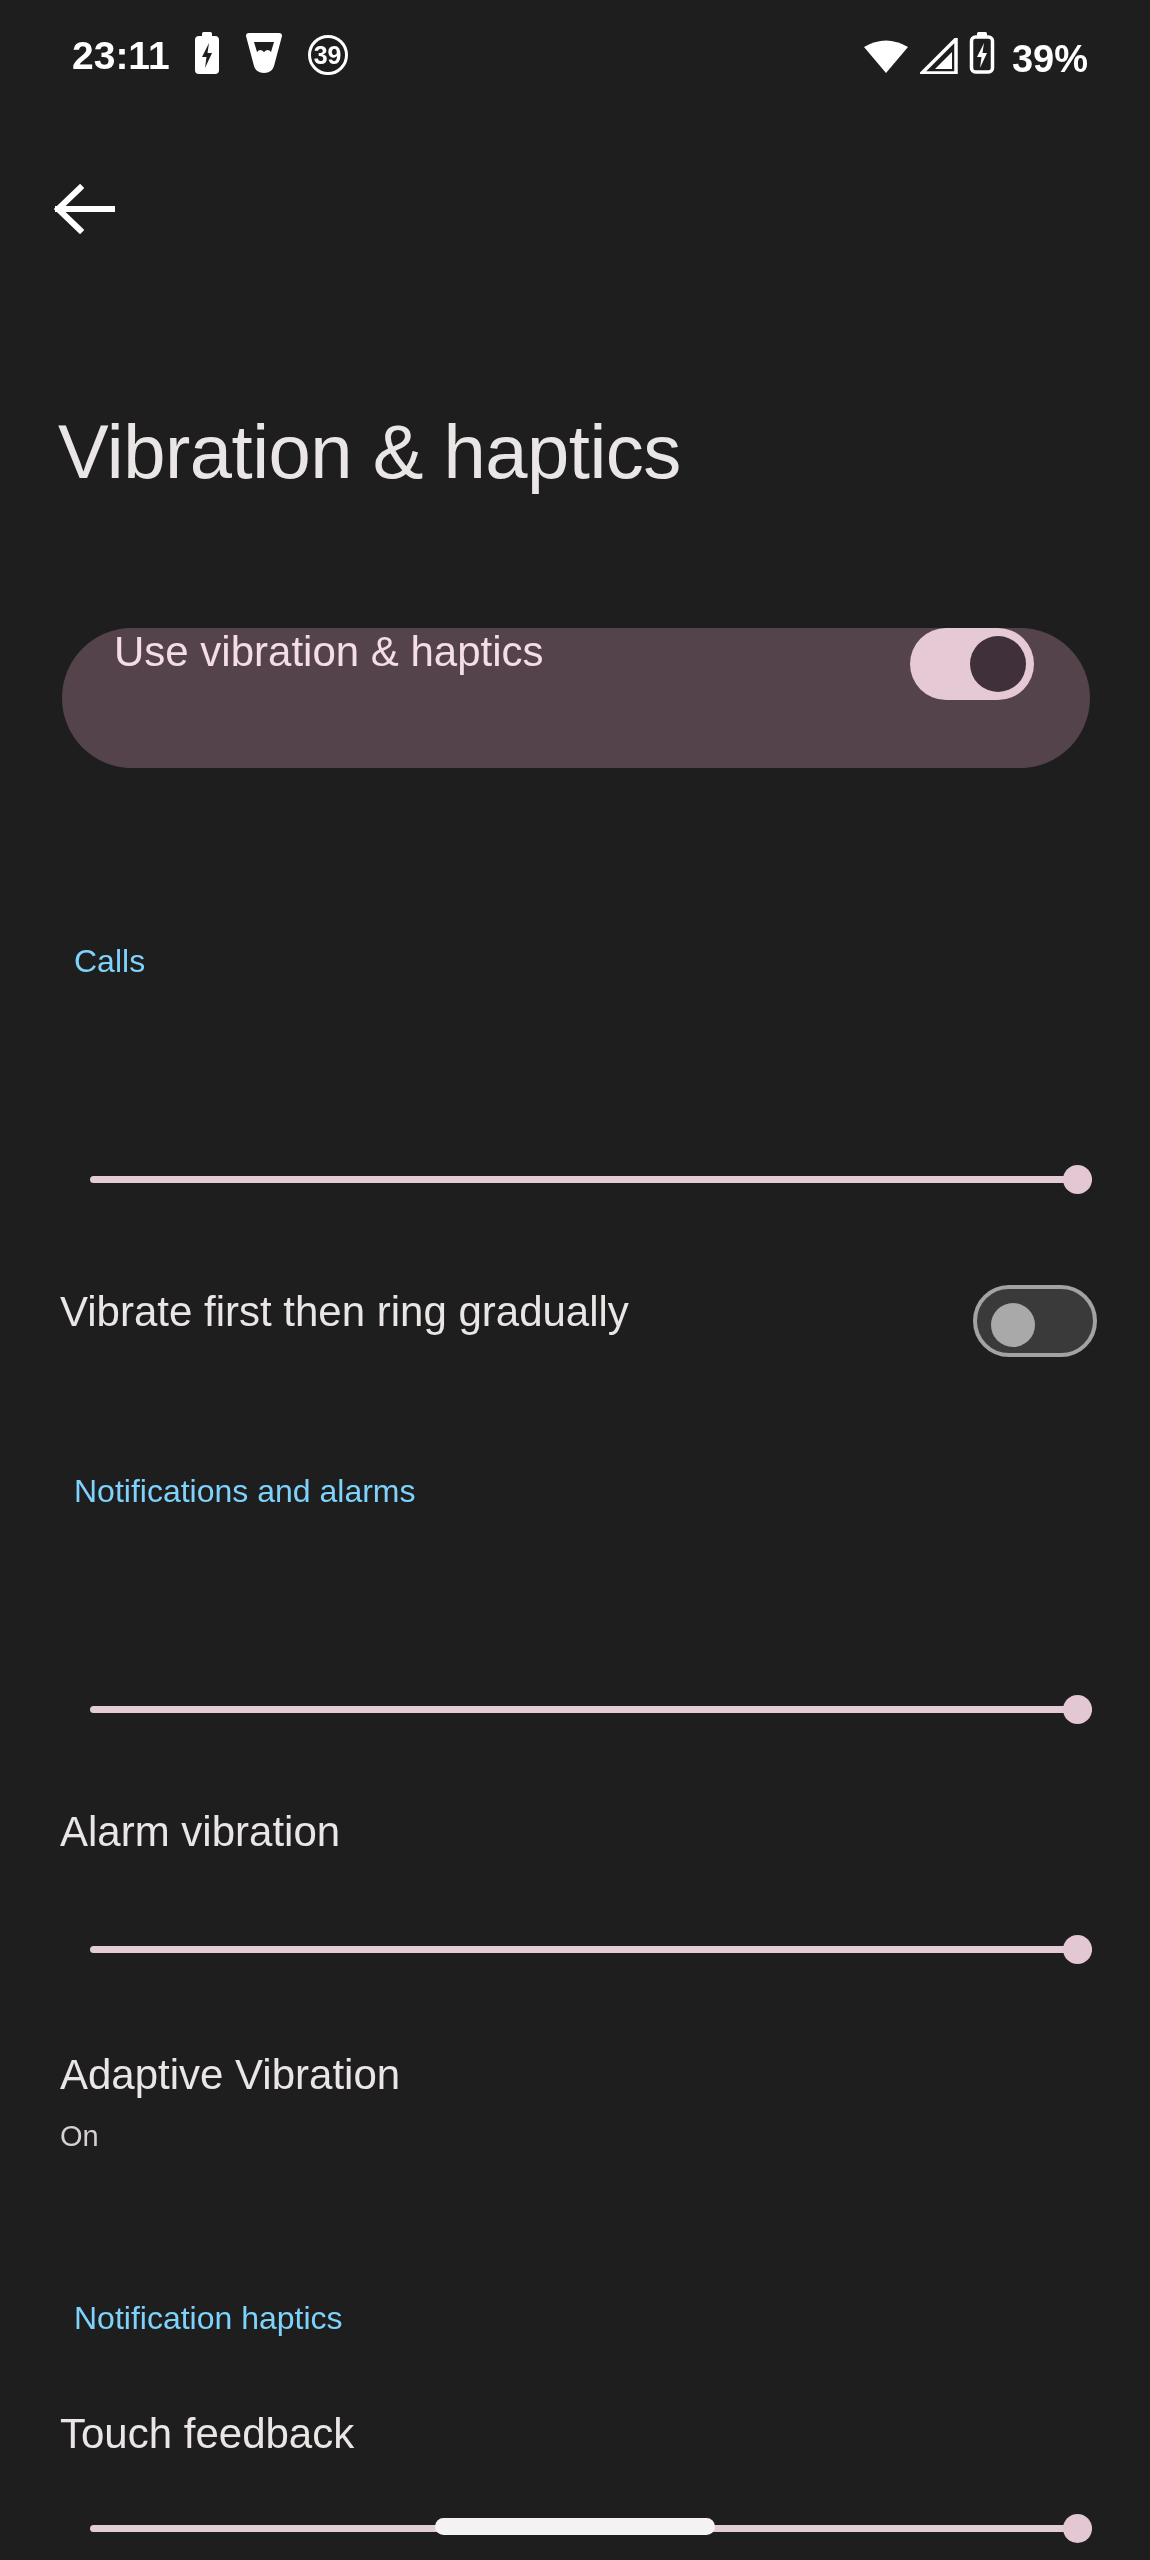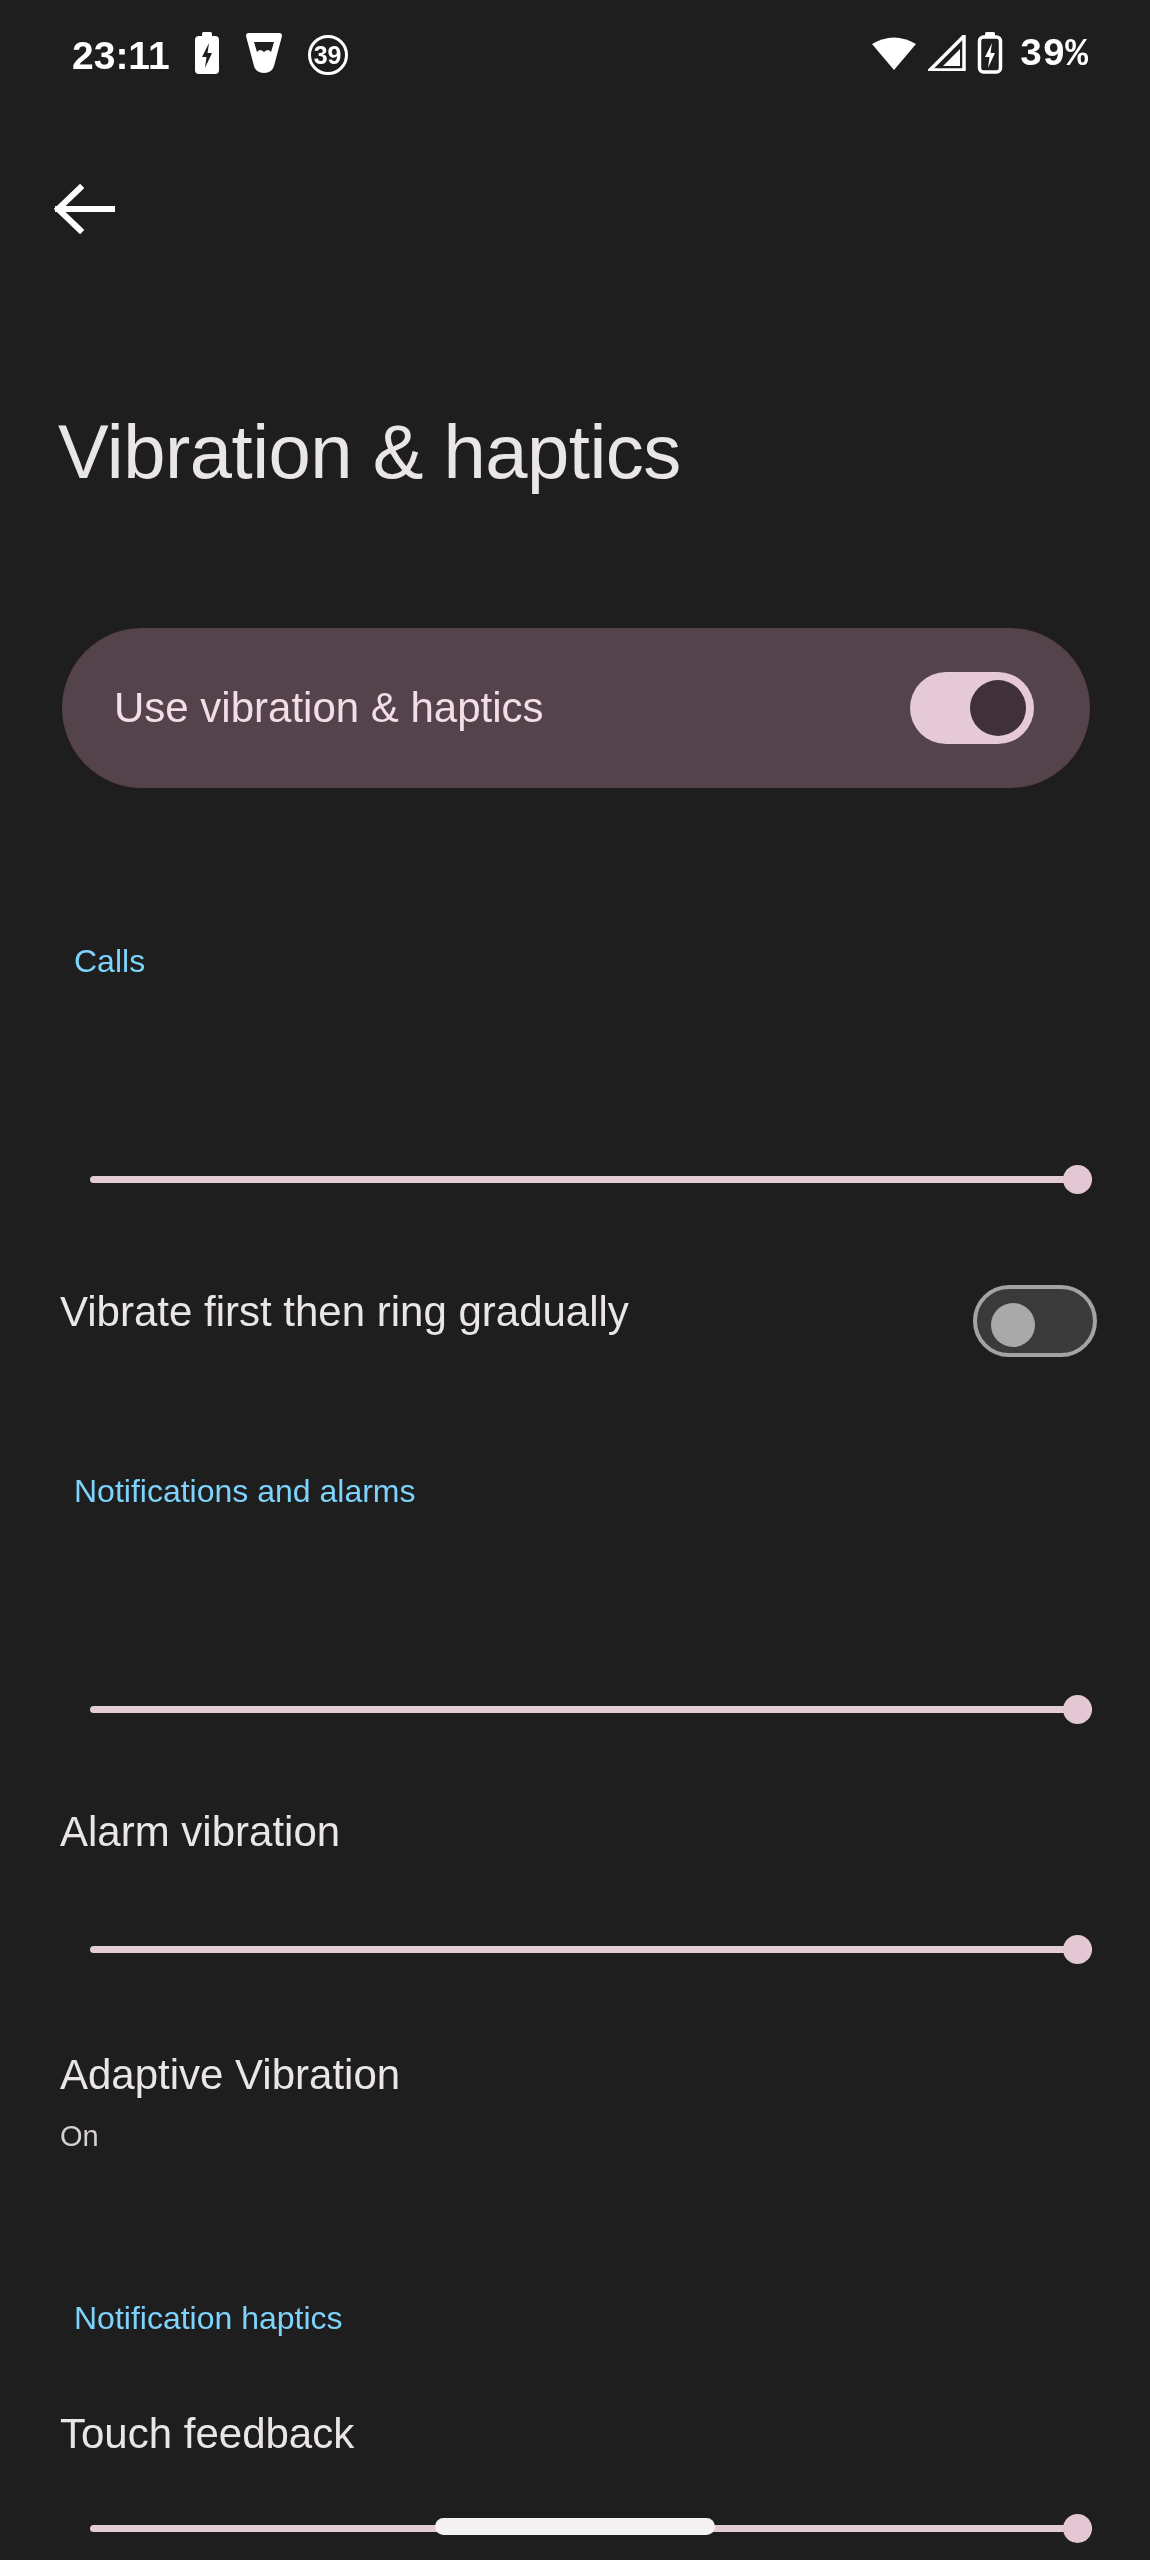--- a/index.html
+++ b/index.html
@@ -35,23 +35,22 @@
   }
   .status-time {
     color: #ffffff;
     font-size: 39px;
     font-weight: bold;
     letter-spacing: 0px;
     line-height: 1;
   }
   .status-right {
     display: flex;
-    align-items: center;
+    align-items: flex-end;
     gap: 11px;
-    font-family: Liberation Mono, monospace;
   }
   .status-pct {
     color: #ffffff;
     font-size: 38px;
     font-weight: bold;
     margin-left: 6px;
     line-height: 1;
   }
   .ic { display: block; }
   .circ39 {
@@ -92,25 +91,25 @@
     line-height: 1.05;
     white-space: nowrap;
   }
 
   
   .main-card {
     position: absolute;
     top: 628px;
     left: 62px;
     width: 1028px;
-    height: 160px;
+    height: 140px;
     background: #55434c;
     border-radius: 99px;
     display: flex;
-    align-items: center;
+    align-items: flex-start;
     justify-content: space-between;
     padding: 0 56px 0 52px;
   }
   .main-card-label {
     color: #f4dde6;
     font-size: 42px;
     font-weight: 400;
     white-space: nowrap;
   }
   .switch-on {

